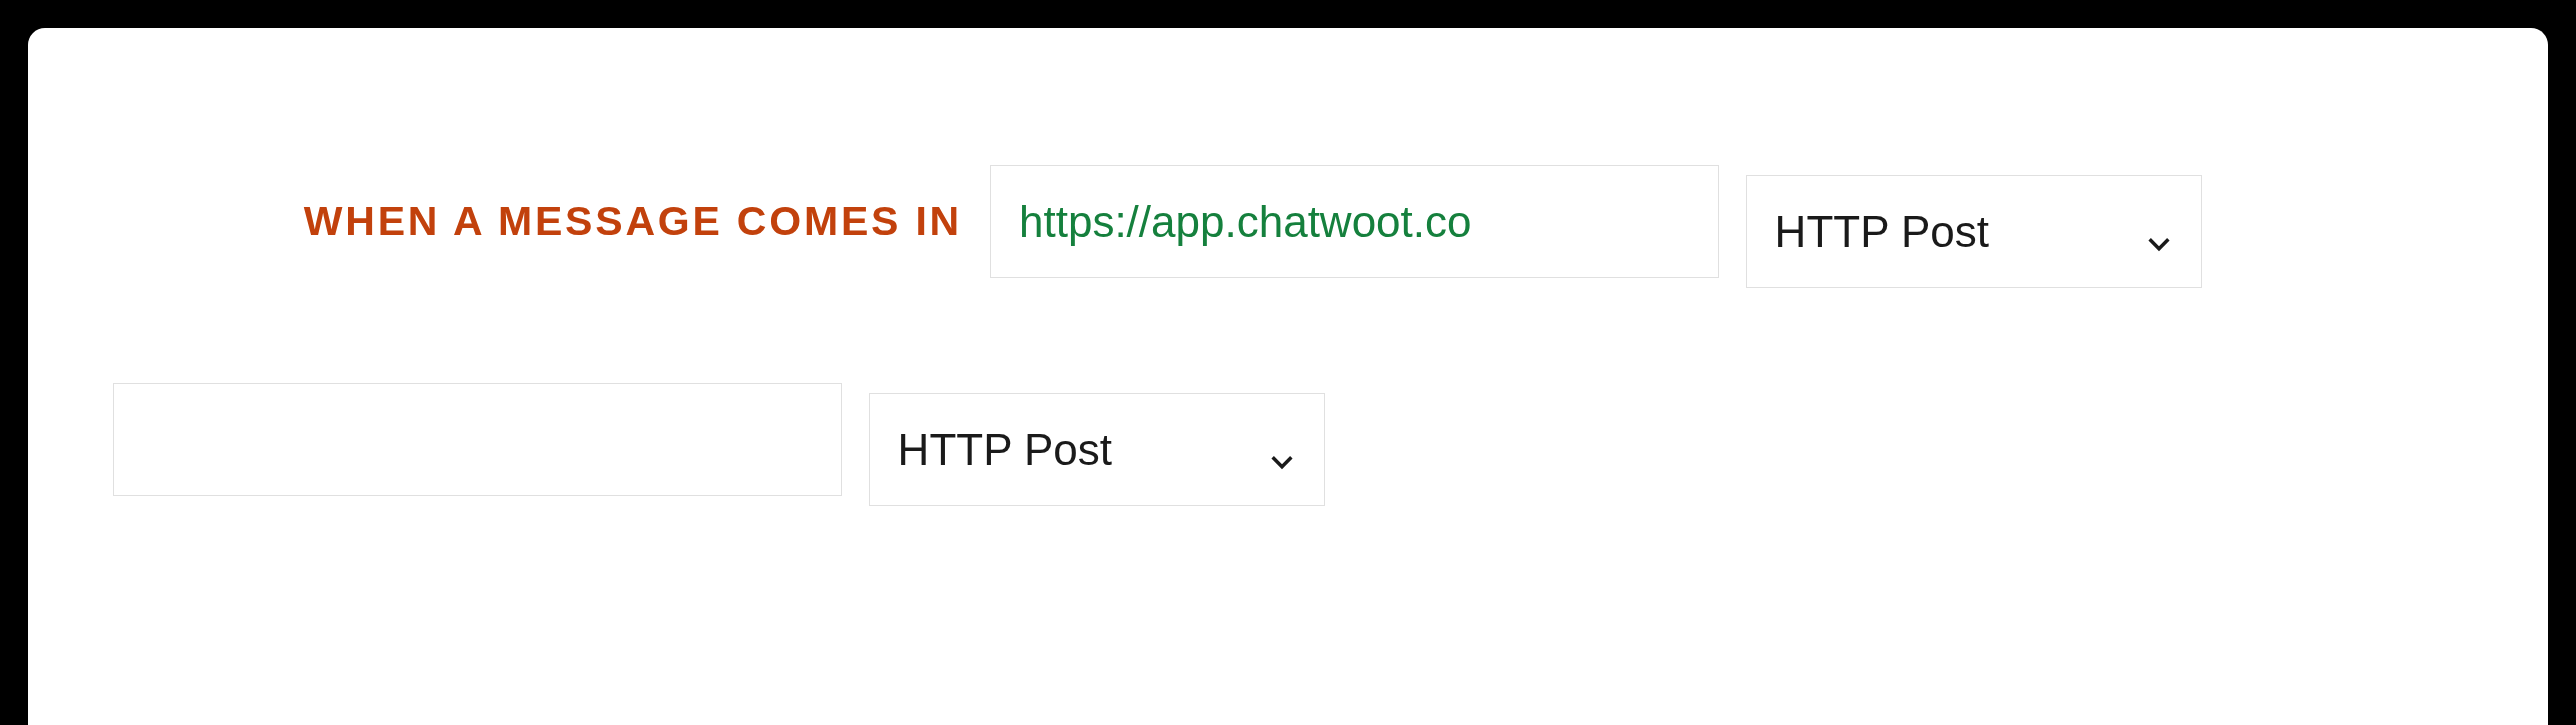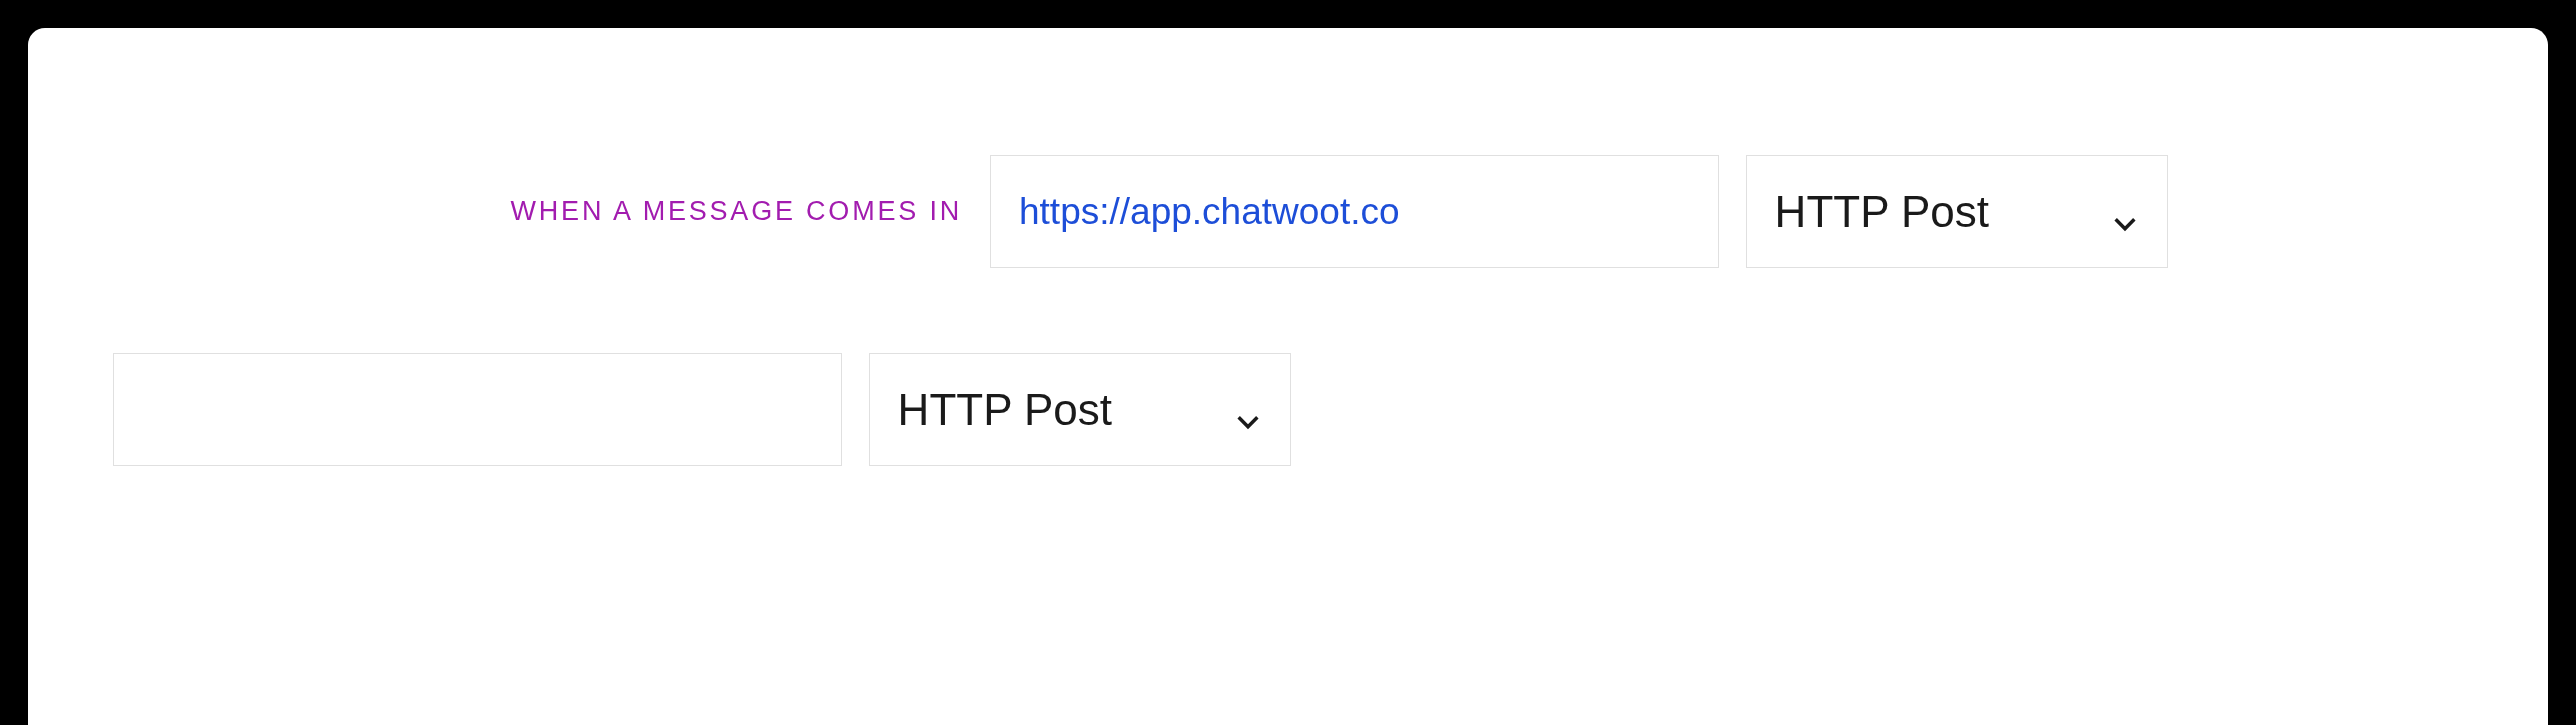--- a/index.html
+++ b/index.html
@@ -24,56 +24,57 @@
       box-shadow: 0 0 28px rgba(0,0,0,0.8);
       margin: 28px;
     }
     .form-row {
       display: flex;
       align-items: center;
       margin-bottom: 85px;
       gap: 28px;
     }
     .form-label {
-      font-size: 27px;
-      font-weight: 400;
-      color: #a21caf;
+      font-size: 41px;
+      font-weight: 700;
+      color: #c2410c;
       letter-spacing: 2.8px;
       text-transform: uppercase;
       text-align: right;
       width: 849px;
       flex-shrink: 0;
     }
     .form-input {
       border: 1.4px solid #e0e0e0;
       background: #fff;
       height: 113px;
-      font-size: 37px;
-      color: #1d4ed8;
+      font-size: 44px;
+      color: #15803d;
       padding: 8px 28px;
       width: 729px;
       font-family: inherit;
       outline: none;
       overflow: hidden;
       white-space: nowrap;
       text-overflow: clip;
     }
     .form-select {
       border: 1.4px solid #e0e0e0;
       background: #fff;
       height: 113px;
       font-size: 44px;
       color: #1a1a1a;
       padding: 0 28px;
-      width: 422px;
+      width: 456px;
       display: flex;
       align-items: center;
       justify-content: space-between;
       cursor: pointer;
       margin-left: -1.4px;
+      margin-top: 20px;
     }
     .select-text {
       flex: 1;
     }
     .chevron {
       width: 28px;
       height: 28px;
       flex-shrink: 0;
       margin-left: 21px;
     }

